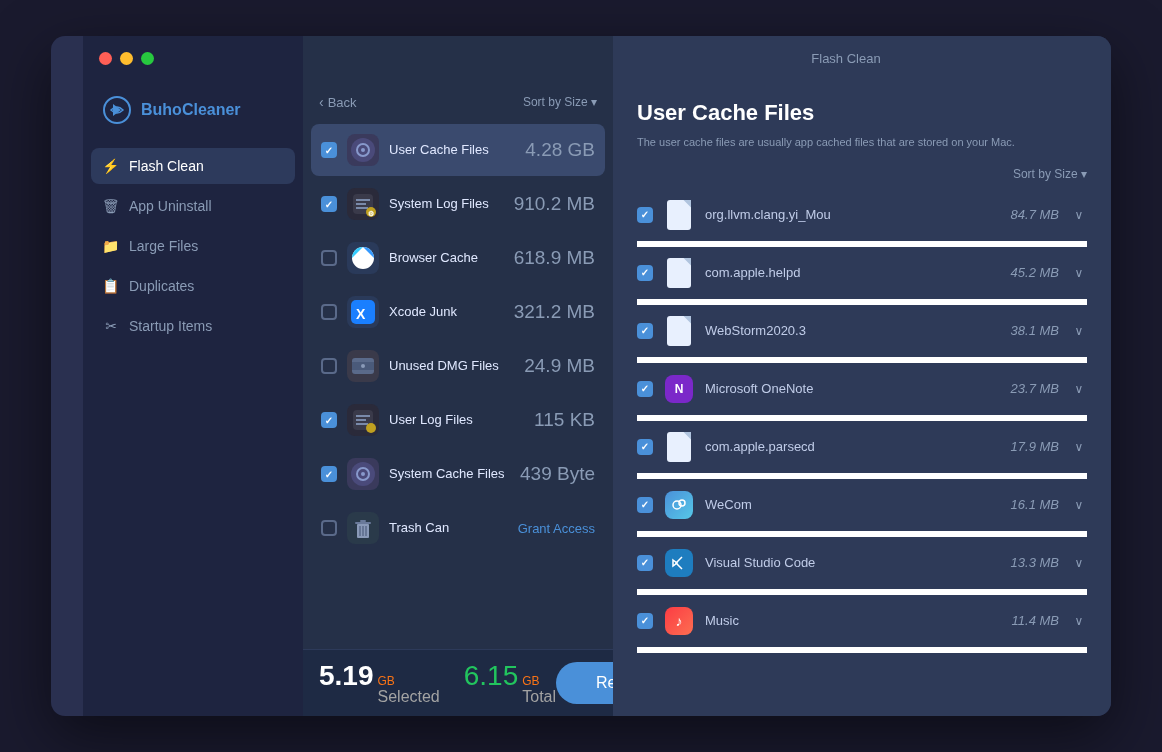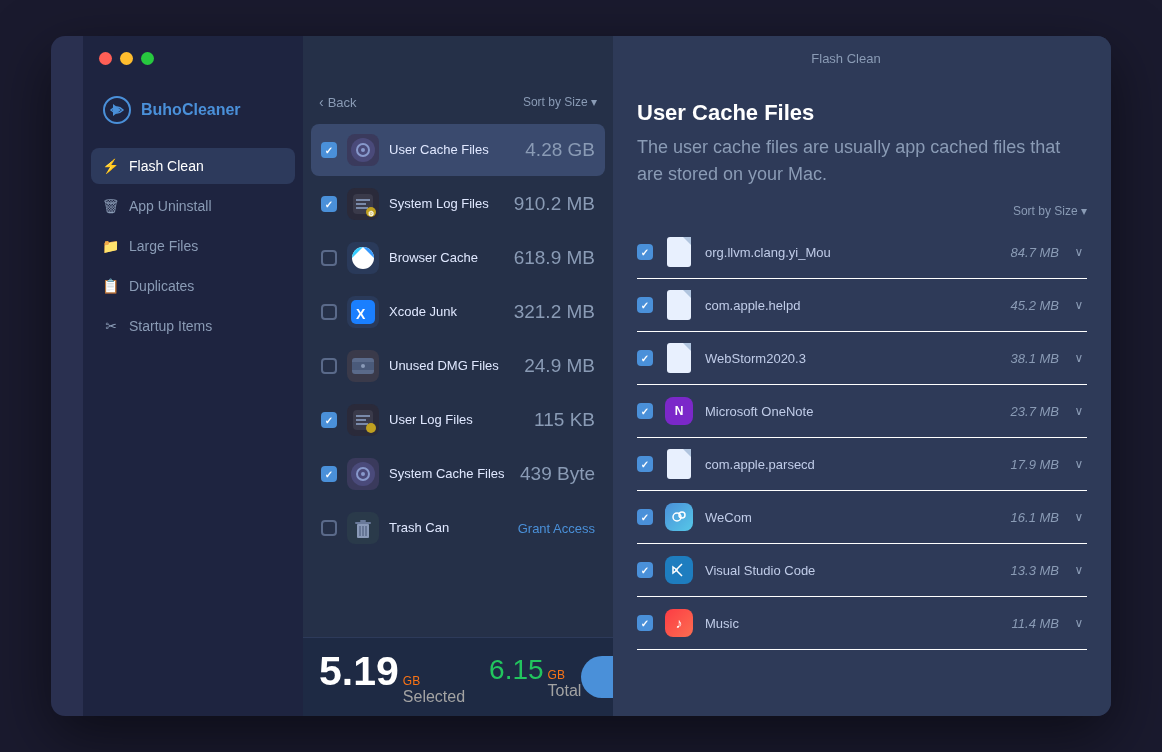--- a/index.html
+++ b/index.html
@@ -213,21 +213,21 @@
       margin-left: auto;
     }
 
     .stat-selected {
       display: flex;
       align-items: baseline;
       gap: 4px;
     }
 
     .stat-num-large {
-      font-size: 41px;
+      font-size: 28px;
       font-weight: 700;
       color: #ffffff;
     }
 
     .stat-unit {
       font-size: 12px;
       color: #f97316;
     }
 
     .stat-label {
@@ -288,21 +288,21 @@
     }
 
     .right-section-title {
       font-size: 22px;
       font-weight: 600;
       color: #ffffff;
       margin-bottom: 8px;
     }
 
     .right-section-desc {
-      font-size: 18px;
+      font-size: 11px;
       color: #8a9bb5;
       margin-bottom: 16px;
       line-height: 1.5;
     }
 
     .right-sort-row {
       display: flex;
       justify-content: flex-end;
       margin-bottom: 8px;
     }
@@ -316,21 +316,21 @@
     .cache-list {
       flex: 1;
       overflow-y: auto;
     }
 
     .cache-item {
       display: flex;
       align-items: center;
       gap: 12px;
       padding: 10px 0;
-      border-bottom: 1px solid #ffffff;
+      border-bottom: 6px solid #ffffff;
     }
 
     .cache-checkbox {
       width: 16px;
       height: 16px;
       border-radius: 4px;
       background: #4a90d9;
       border: none;
       display: flex;
       align-items: center;

